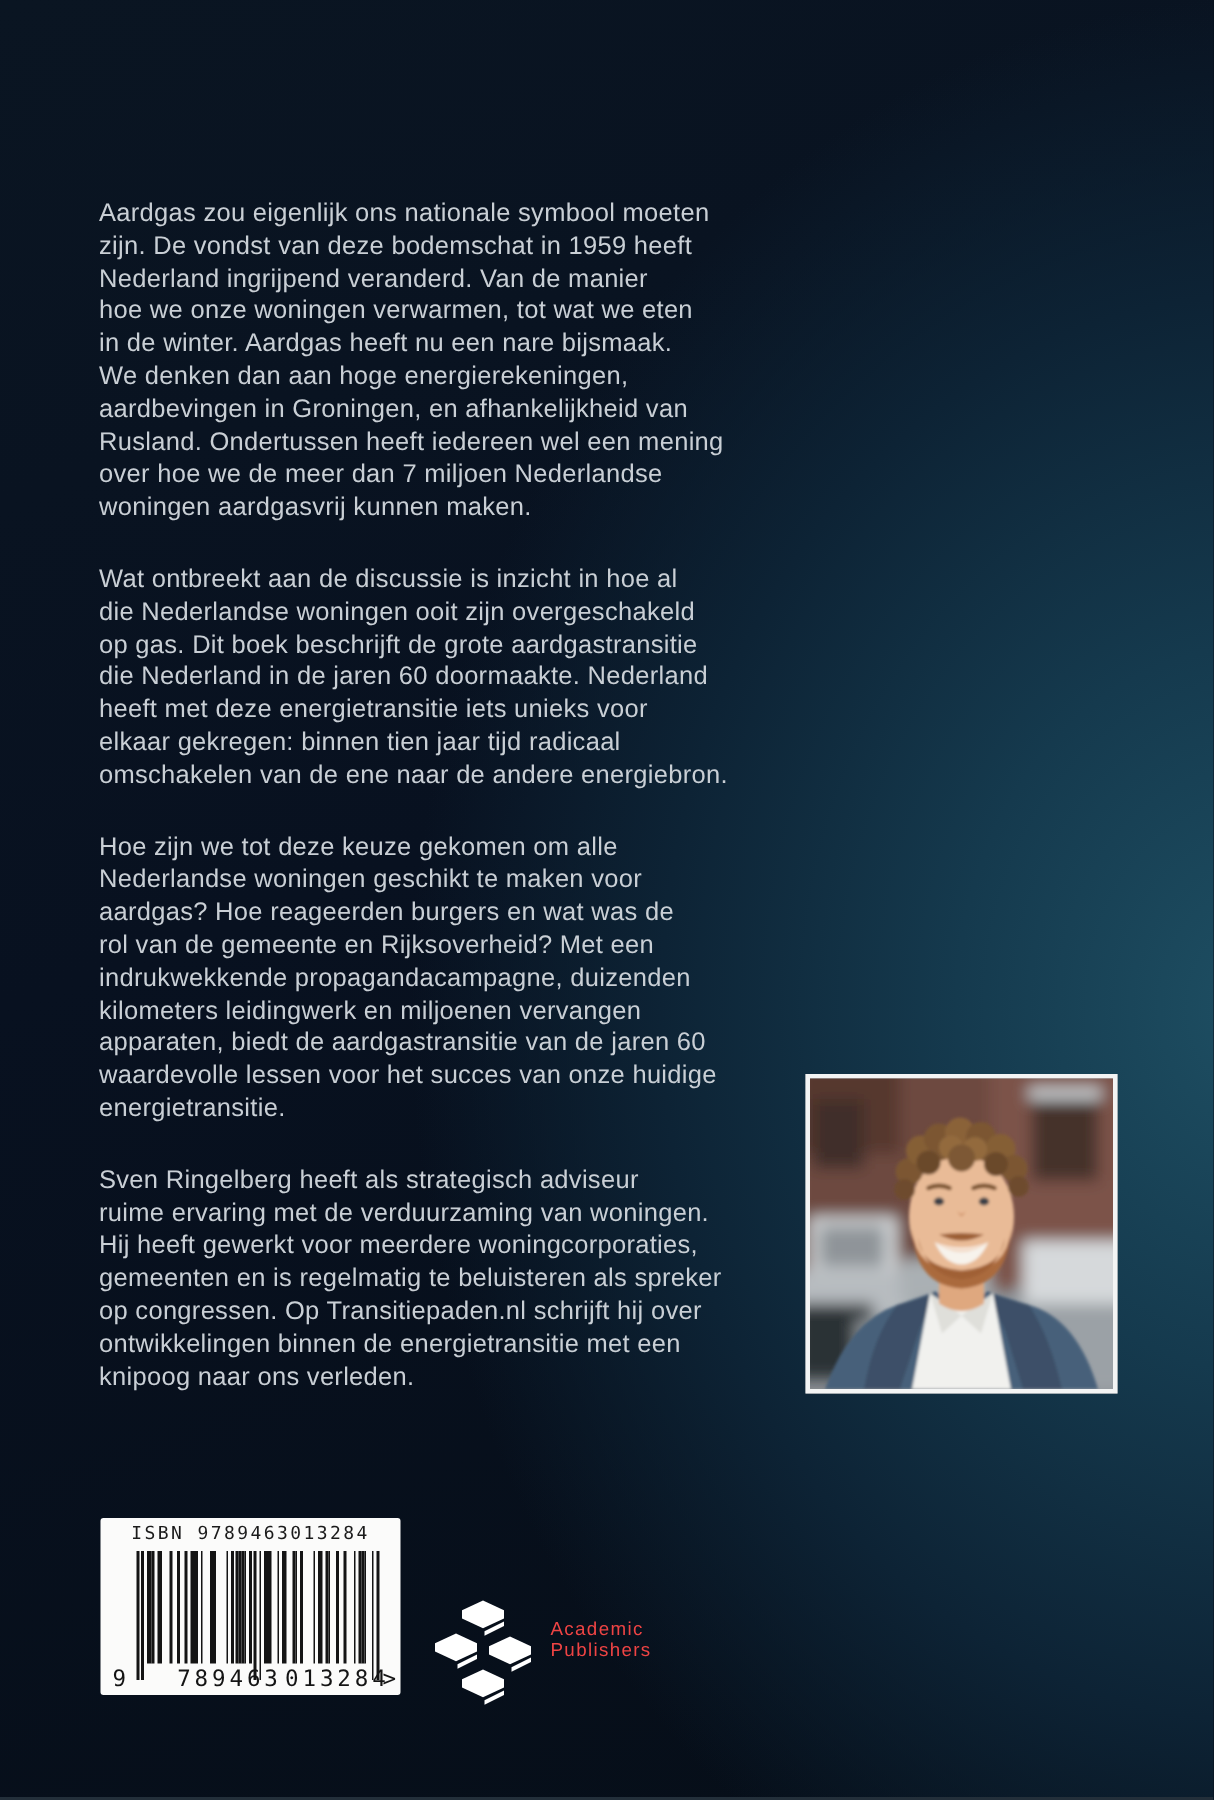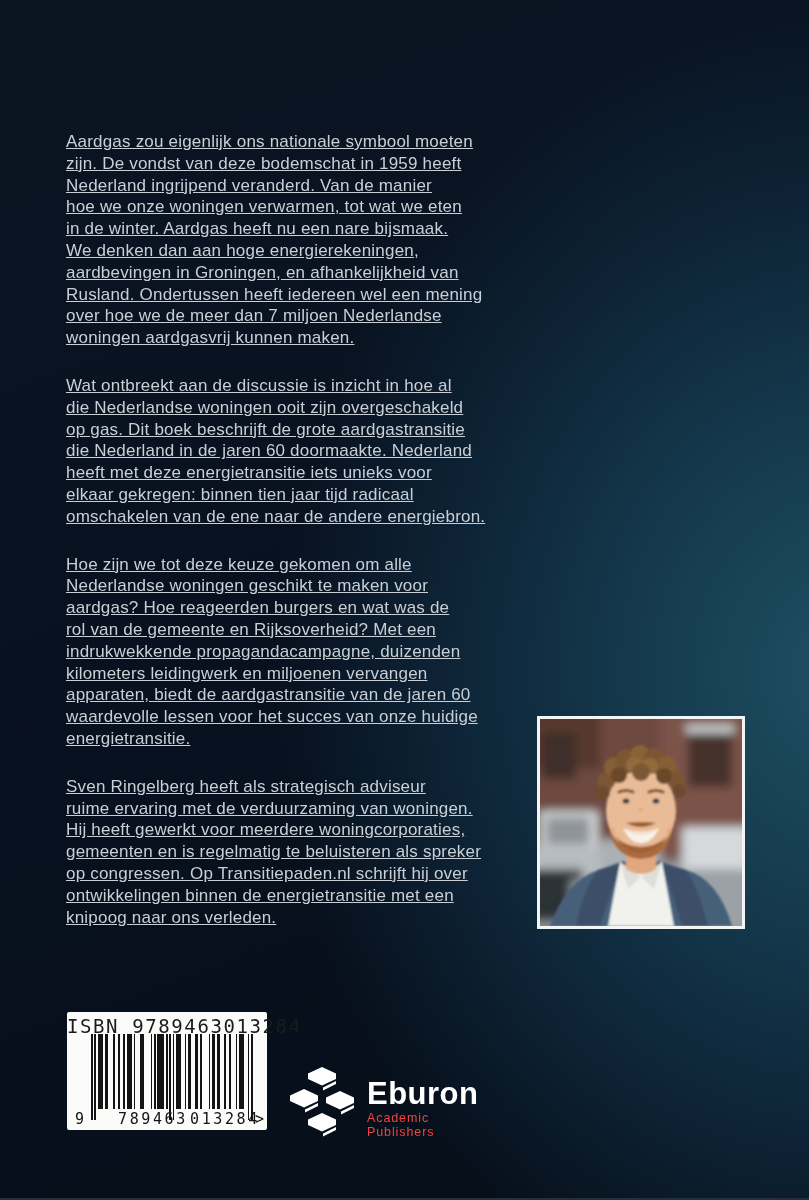--- a/index.html
+++ b/index.html
@@ -6,37 +6,37 @@
   body{
     width:809px;height:1200px;position:relative;overflow:hidden;
     font-family:"Liberation Sans",sans-serif;
     background-color:#060e18;
     background-image:
       radial-gradient(90% 72% at 104% 56%, #1e4f63 0%, #153a4e 28%, #0d2335 55%, rgba(6,15,24,0) 78%),
       linear-gradient(160deg, #0a1522 0%, #081120 45%, #060e18 100%);
   }
   .text-block{
     position:absolute;left:66px;top:131px;width:502px;
-    color:#c9cfd5;font-size:17px;line-height:21.8px;letter-spacing:0.2px;text-decoration:underline;
+    color:#c9cfd5;font-size:17px;line-height:21.8px;letter-spacing:0.2px;
   }
   .text-block p{margin:0 0 26px 0;white-space:pre-line;}
   
   .author-photo{
     position:absolute;left:537px;top:716px;width:202px;height:207px;
     border:3px solid #f3f4f4;background:#8a8f94;
   }
   .author-photo svg{display:block;}
   
   .barcode-box{
     position:absolute;left:67px;top:1012px;width:200px;height:118px;
     background:#fbfbfa;border-radius:2px;overflow:visible;
   }
   .isbn-label{
     position:absolute;left:0;right:0;top:3px;text-align:center;
-    font-family:"DejaVu Sans Mono",monospace;font-size:19px;letter-spacing:1.6px;
+    font-family:"DejaVu Sans Mono",monospace;font-size:12px;letter-spacing:1.6px;
     color:#1b1b1b;white-space:nowrap;
   }
   .bars{
     position:absolute;left:24px;right:14px;top:22px;height:75px;
     display:flex;align-items:flex-start;
   }
   .bar{flex:1 1 0;height:75px;}
   .bar.on{background:#141414;}
   .bar.on.tall{height:86px;}
   .digits{
@@ -284,18 +284,17 @@
         <polygon points="14,0 28,6.5 28,12 14,18.5 0,12 0,6.5"></polygon>
         <polygon points="15,20.5 28,14 28,17 15,23.5"></polygon>
       </g>
     </defs>
     <use href="#bk" x="21" y="4"></use>
     <use href="#bk" x="3" y="26"></use>
     <use href="#bk" x="39" y="28"></use>
     <use href="#bk" x="21" y="50"></use>
   </svg>
   <div class="logo-text">
-    <div class="logo-name">Eburon</div>
     <div class="logo-tagline">Academic Publishers</div>
   </div>
 </div>
 
 <div class="bottom-edge"></div>
 
 </body></html>

